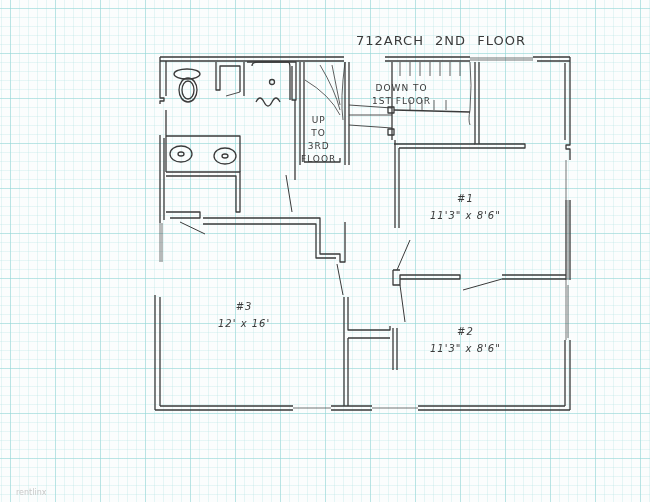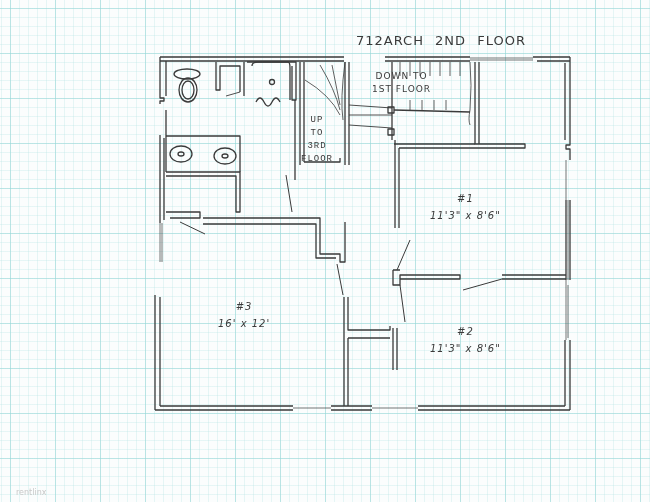--- a/index.html
+++ b/index.html
@@ -16,23 +16,23 @@
       font-family: "DejaVu Sans", sans-serif;
     }
     svg#plan { position: absolute; left: 0; top: 0; }
     .hand {
       position: absolute; color: #3a3a3a;
       font-family: "DejaVu Sans", sans-serif;
       font-weight: normal; letter-spacing: 1px; white-space: nowrap;
       text-transform: uppercase;
     }
     .title { left: 356px; top: 33px; font-size: 13px; word-spacing: 6px; }
-    .lbl-small { font-size: 9px; line-height: 13px; text-align: center; }
+    .lbl-small { font-size: 9px; line-height: 13px; text-align: center; margin-top: 12px; }
     .down { left: 372px; top: 70px; }
-    .up { left: 301px; top: 114px; font-family: Liberation Mono, monospace; }
+    .up { left: 301px; top: 102px; }
     .room { font-size: 10px; text-transform: none; text-align: center; line-height: 17px; font-style: italic; }
     .room1 { left: 430px; top: 190px; }
     .room2 { left: 430px; top: 323px; }
     .room3 { left: 218px; top: 298px; }
     .wm { position: absolute; left: 16px; top: 488px; font-size: 8px; color: #c8c8c8; font-family: "DejaVu Sans", sans-serif; }
   </style>
 </head>
 <body>
 
 <svg id="plan" width="650" height="502" viewBox="0 0 650 502">
@@ -166,16 +166,16 @@
   <div>11'3" x 8'6"</div>
 </div>
 
 <div class="hand room room2">
   <div>#2</div>
   <div>11'3" x 8'6"</div>
 </div>
 
 <div class="hand room room3">
   <div>#3</div>
-  <div>16' x 12'</div>
+  <div>12' x 16'</div>
 </div>
 
 <div class="wm">rentlinx</div>
 
 </body></html>

